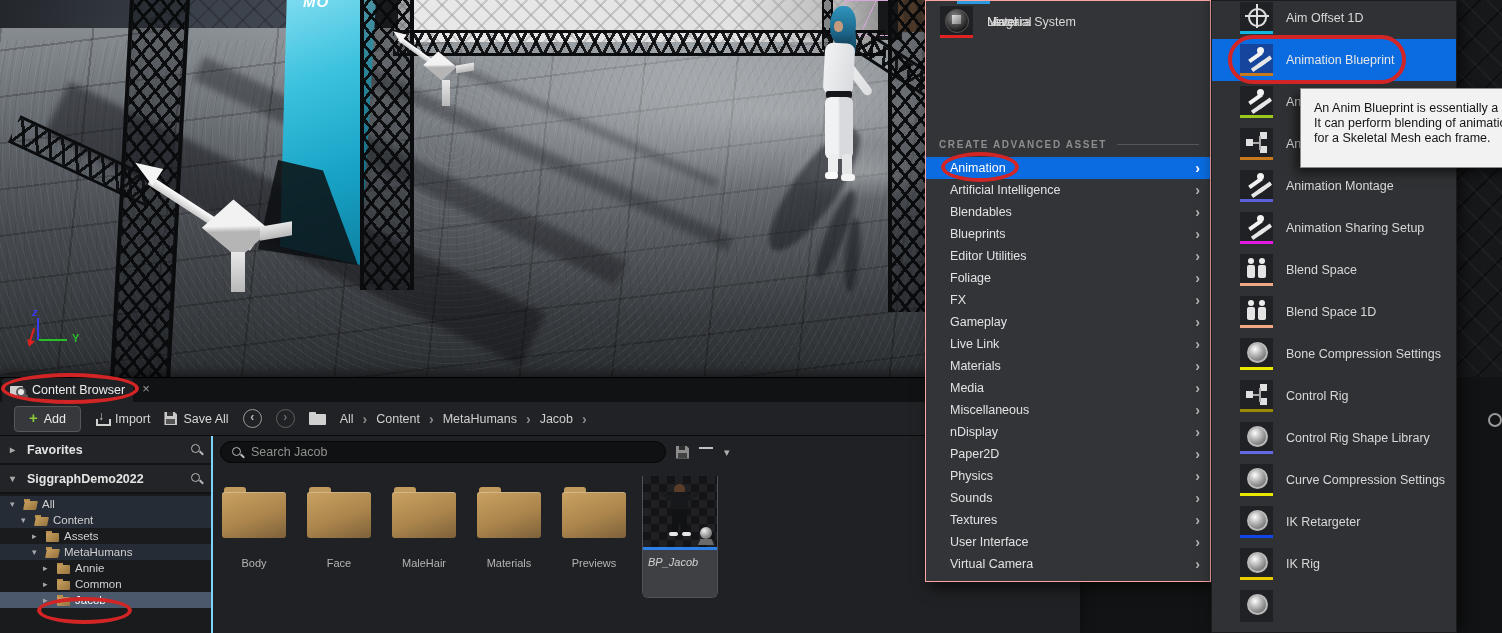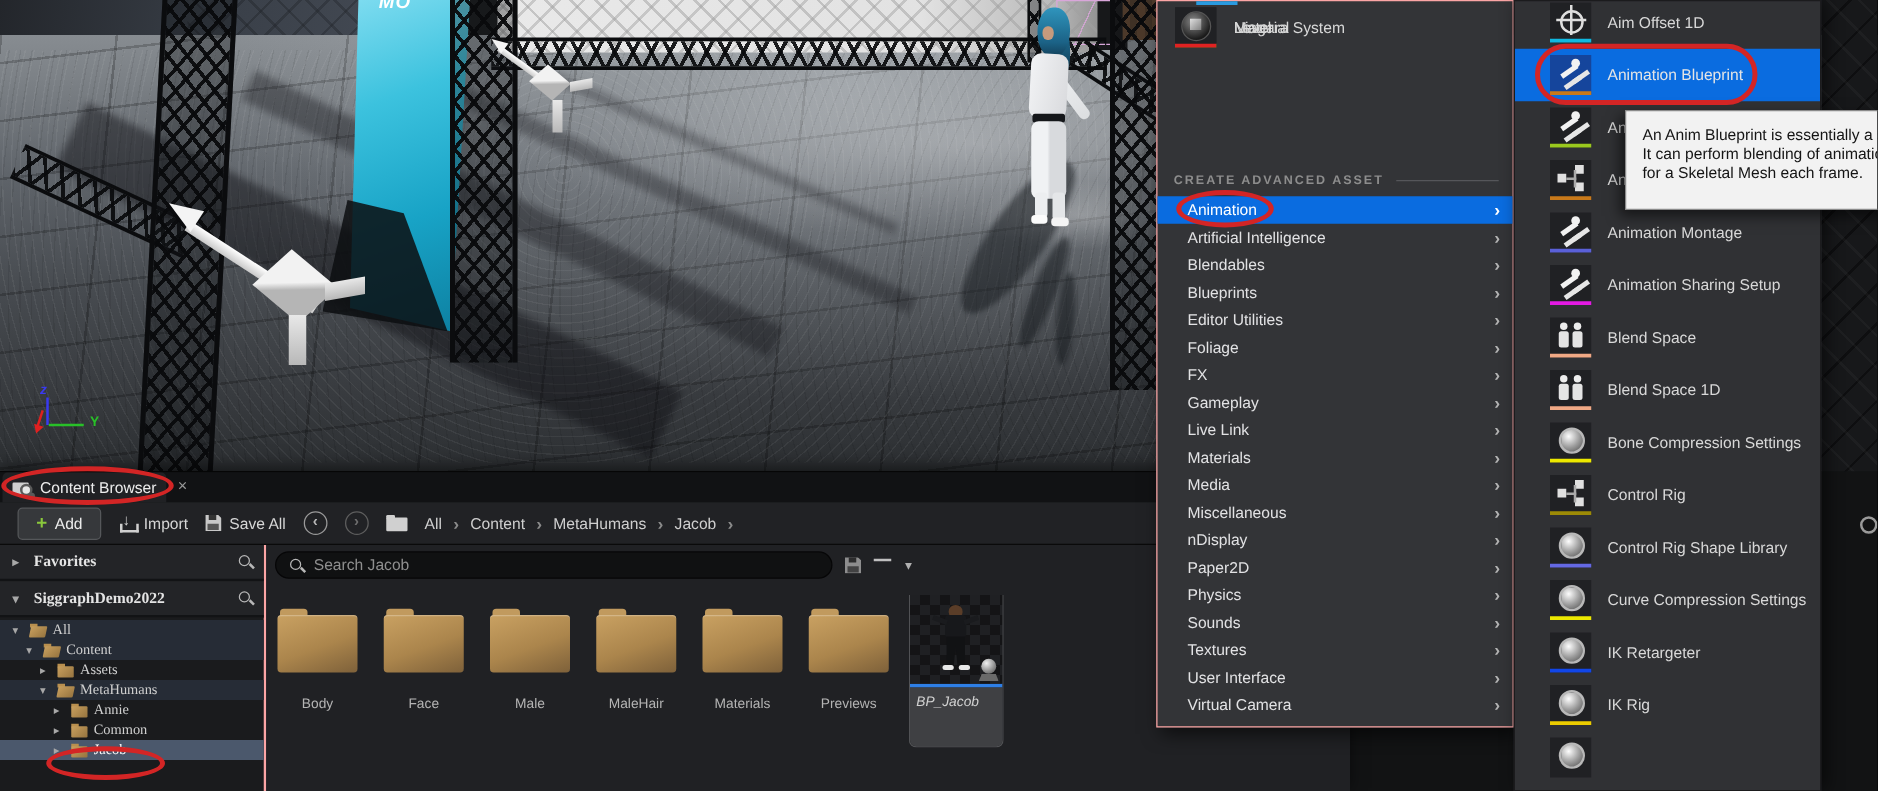--- a/index.html
+++ b/index.html
@@ -123,21 +123,21 @@
       text-align:center;line-height:15px;font-size:12px;font-weight:bold;}
   .navc.dim{border-color:#5e5e5e;color:#6e6e6e;}
   .navc::before{content:"‹";} .navc.fwd::before{content:"›";}
   .ic-folder{position:relative;width:17px;height:13px;}
   .ic-folder::before{content:"";position:absolute;left:0;top:0;width:7px;height:3px;background:#d0d0d0;border-radius:1px 1px 0 0;}
   .ic-folder::after{content:"";position:absolute;left:0;top:2px;width:17px;height:11px;background:#d0d0d0;border-radius:1px;}
   #crumbs{display:flex;align-items:center;gap:9px;color:#cfcfcf;}
   #crumbs .sep{color:#8a8a8a;font-weight:bold;font-size:14px;}
   #crumbs .crumb:last-of-type{color:#fff;}
   #cb-body{position:absolute;left:0;top:58px;width:100%;height:198px;display:flex;}
-  #sidebar{width:211px;height:100%;background:#1a1b1d;border-right:2px solid #fca5a5;flex:none;font-family:Liberation Serif, serif;}
+  #sidebar{width:211px;height:100%;background:#1a1b1d;border-right:2px solid #7dd3fc;flex:none;}
   .sb-head{height:27px;display:flex;align-items:center;gap:7px;padding:0 8px 0 10px;background:#232427;
       border-bottom:2px solid #121315;font-weight:bold;color:#e4e4e4;}
   .sb-head .grow{flex:1;}
   .tarrow{width:10px;color:#a8a8a8;font-size:10px;}
   .tarrow::before{content:"▸";} .tarrow.open::before{content:"▾";}
   .ic-mag{position:relative;width:13px;height:13px;flex:none;}
   .ic-mag::before{content:"";position:absolute;left:1px;top:1px;width:7px;height:7px;border:1.8px solid #b8b8b8;border-radius:50%;}
   .ic-mag::after{content:"";position:absolute;left:9px;top:9px;width:5px;height:1.8px;background:#b8b8b8;transform:rotate(45deg);}
   #tree{padding-top:2px;}
   .trow{height:16px;display:flex;align-items:center;gap:4px;color:#cfcfcf;font-size:11.5px;}
@@ -444,24 +444,20 @@
                 <div class="ffolder"></div>
                 <div class="flabel">Body</div>
               </div>
 
               <div class="ftile">
                 <div class="ffolder"></div>
                 <div class="flabel">Face</div>
               </div>
 
 
-              <div class="ftile">
-                <div class="ffolder"></div>
-                <div class="flabel">Male</div>
-              </div>
 
               <div class="ftile">
                 <div class="ffolder"></div>
                 <div class="flabel">MaleHair</div>
               </div>
 
               <div class="ftile">
                 <div class="ffolder"></div>
                 <div class="flabel">Materials</div>
               </div>

